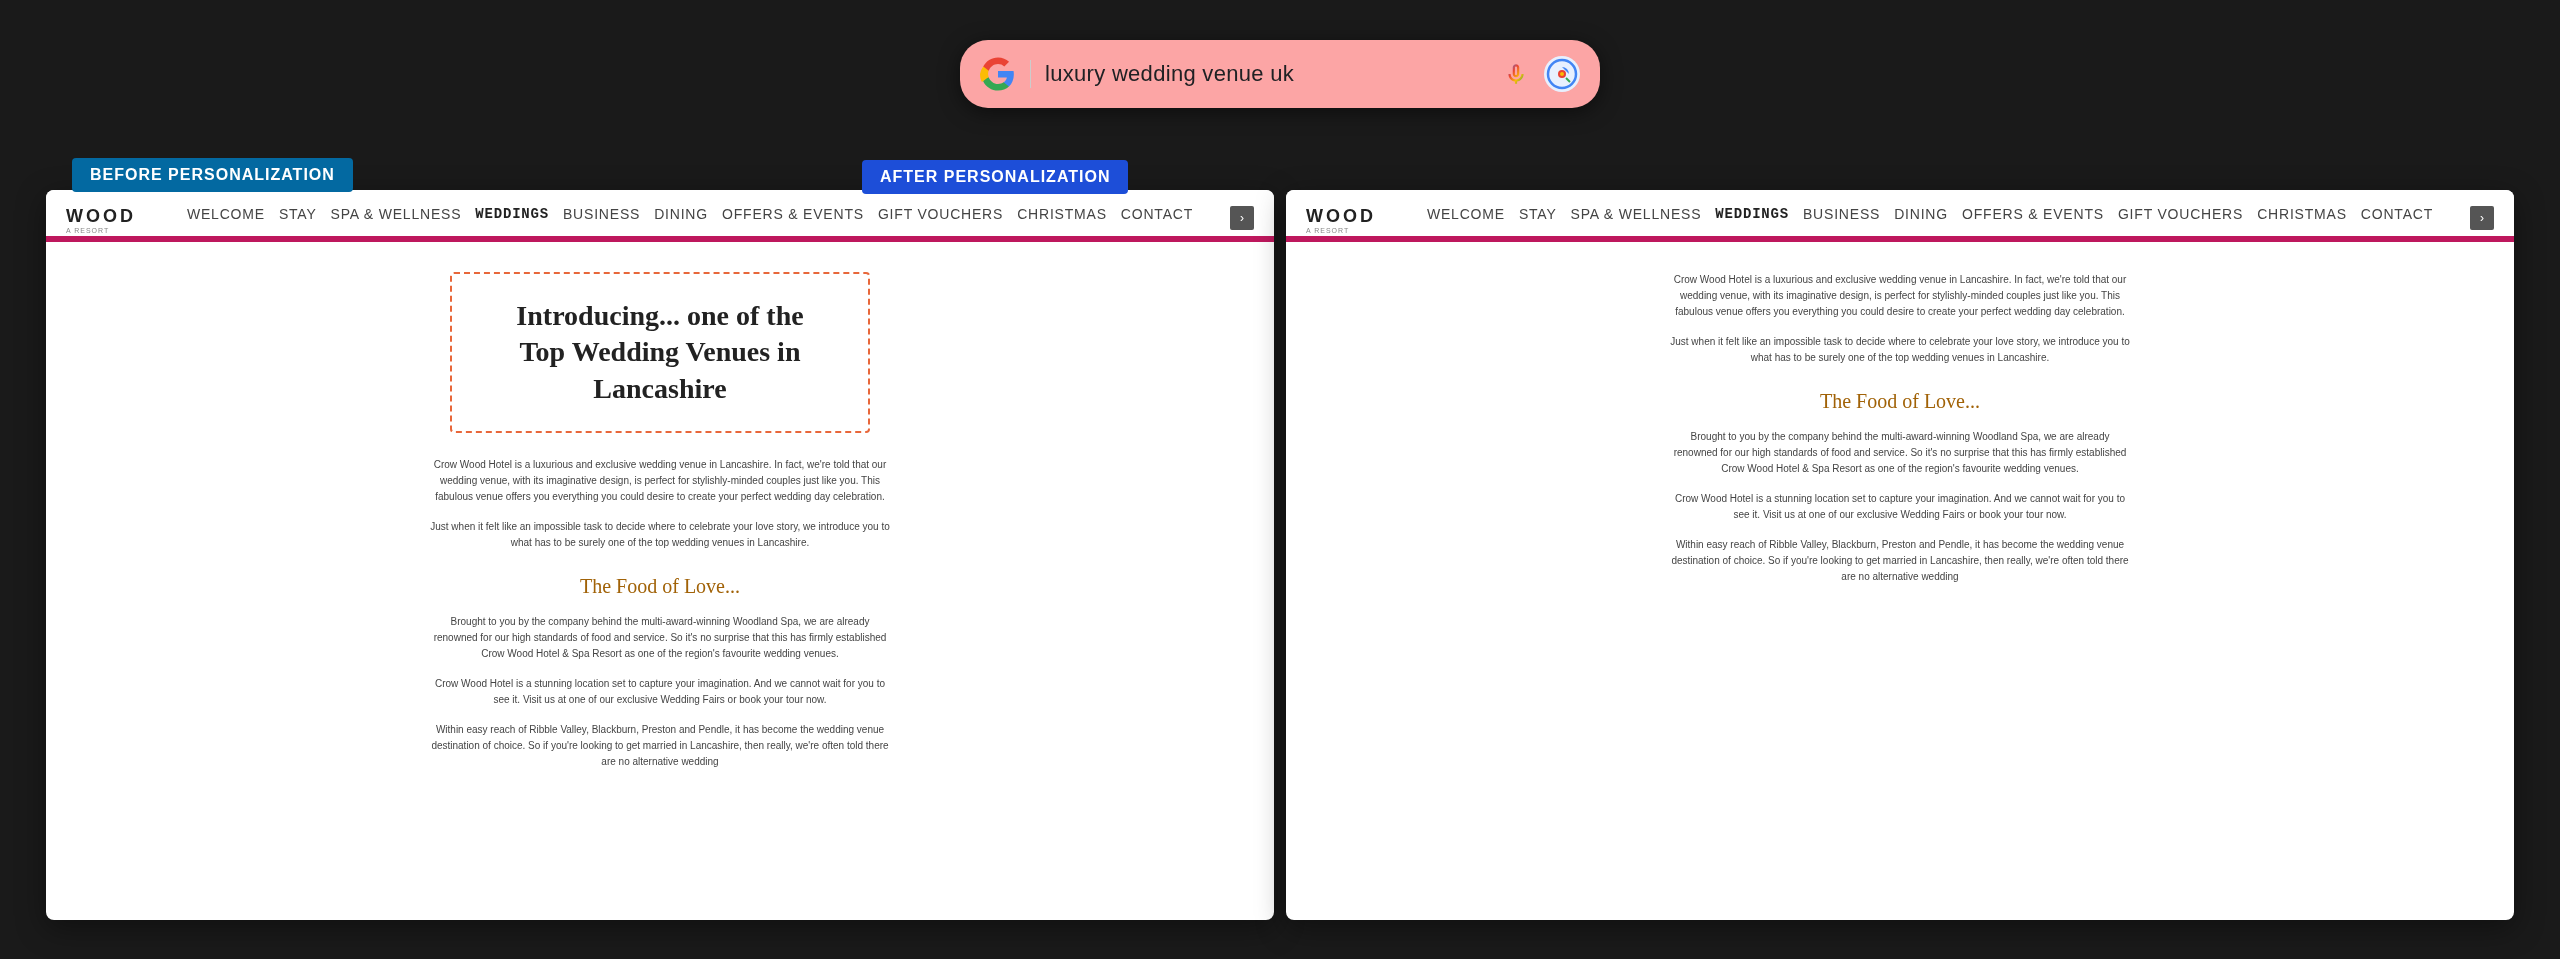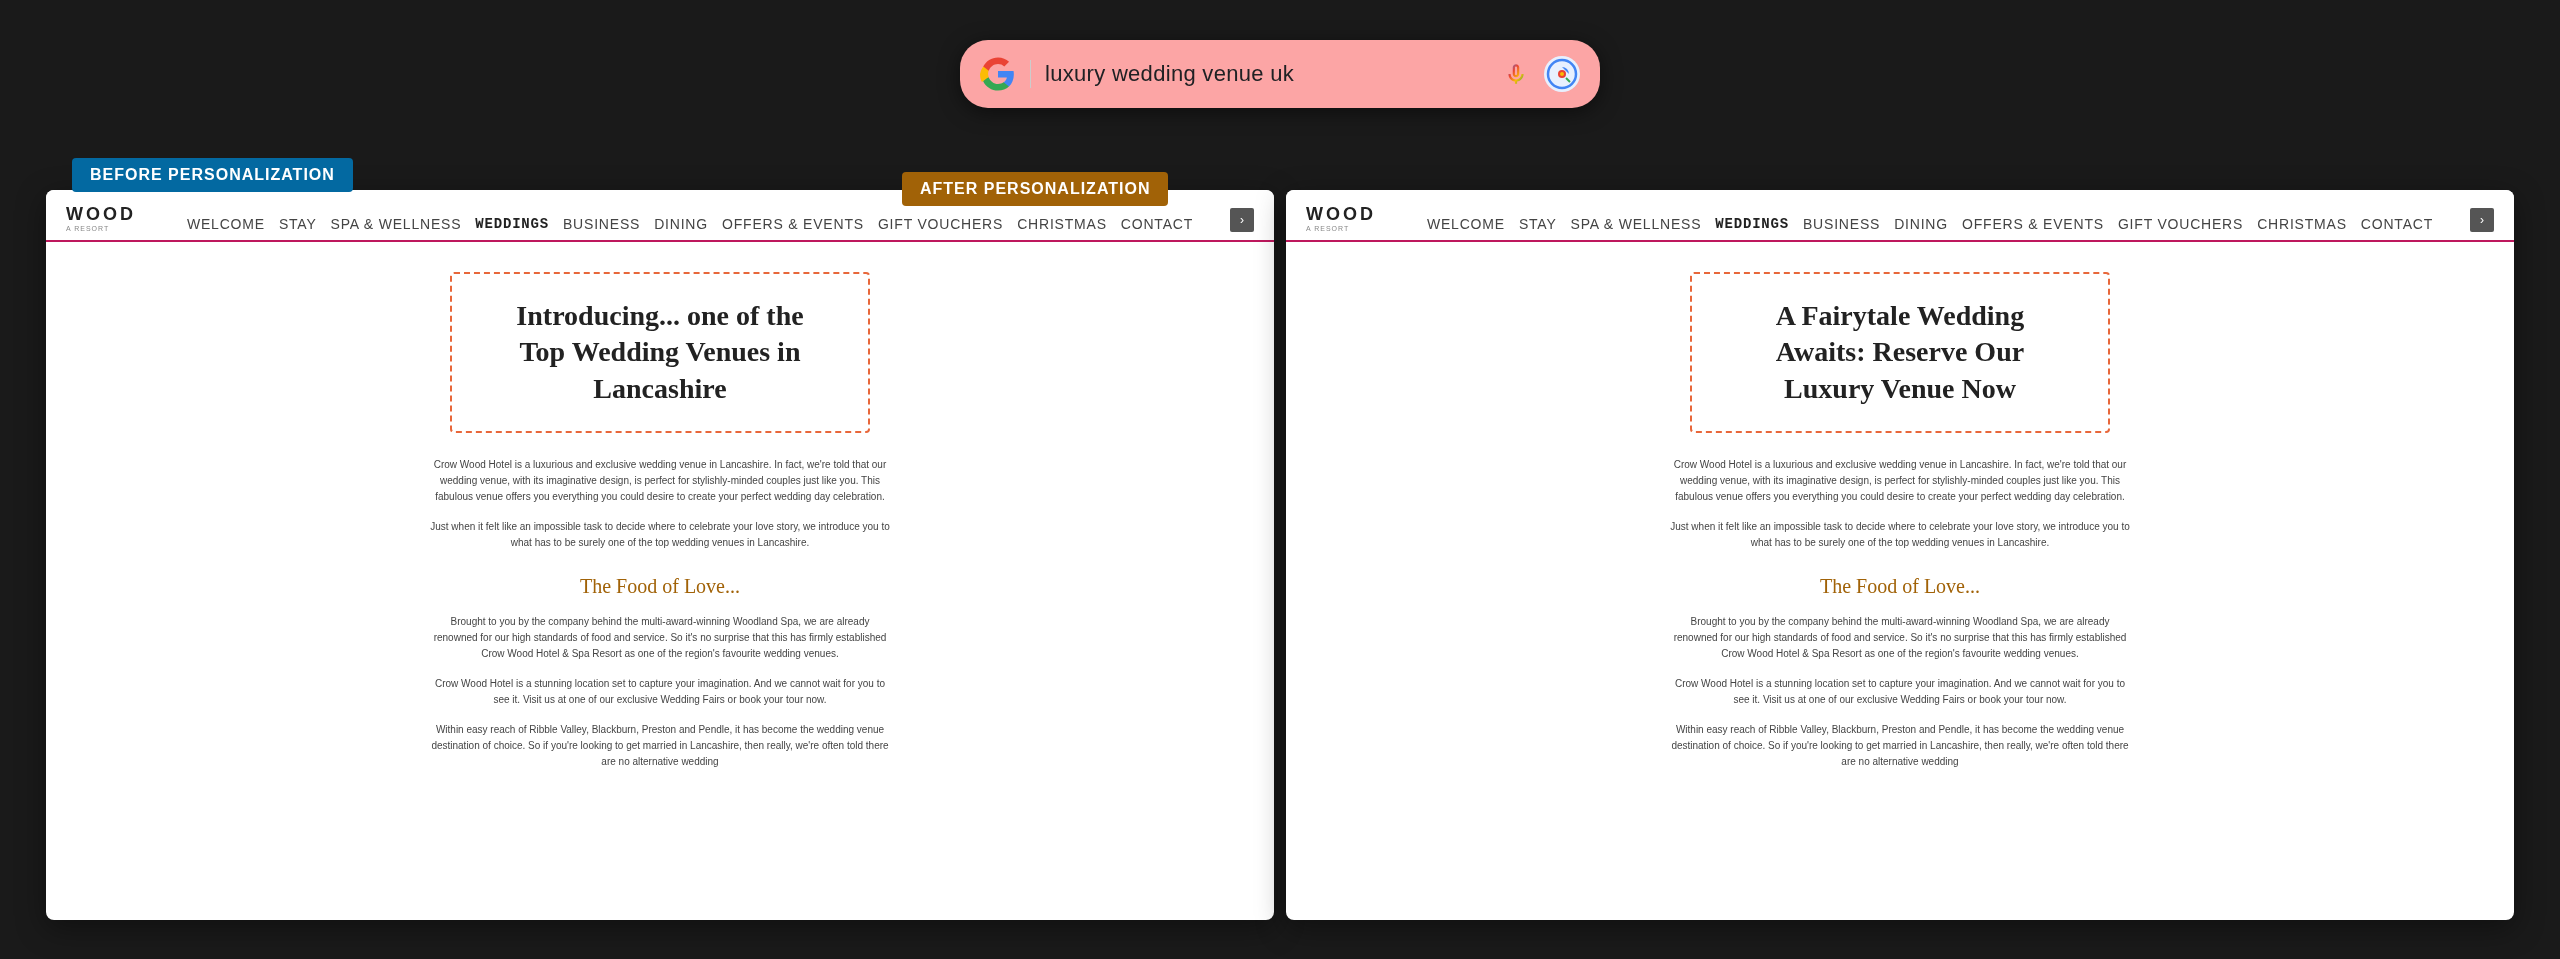--- a/index.html
+++ b/index.html
@@ -88,24 +88,23 @@
       z-index: 200;
     }
 
     .label-before {
       background: #0369a1;
       top: 158px;
       left: 72px;
     }
 
     .label-after {
-      background: #a16207;
-      top: 172px;
+      background: #1d4ed8;
+      top: 160px;
       left: 862px;
-      margin-left: 40px;
     }
 
     
     .panels-container {
       position: absolute;
       top: 190px;
       left: 46px;
       right: 46px;
       display: flex;
       gap: 12px;
@@ -117,25 +116,25 @@
       border-radius: 8px;
       overflow: hidden;
       box-shadow: 0 8px 30px rgba(0,0,0,0.4);
       height: 730px;
       position: relative;
     }
 
     
     .nav-bar {
       background: white;
-      padding: 8px 20px;
-      display: flex;
-      align-items: flex-end;
+      padding: 16px 20px;
+      display: flex;
+      align-items: flex-start;
       height: 52px;
-      border-bottom: 2px solid #be185d;
+      border-bottom: 6px solid #be185d;
       position: relative;
     }
 
     .nav-links {
       display: flex;
       gap: 14px;
       align-items: center;
       flex: 1;
       justify-content: center;
     }
@@ -316,23 +315,20 @@
         <span class="nav-link">DINING</span>
         <span class="nav-link">OFFERS &amp; EVENTS</span>
         <span class="nav-link">GIFT VOUCHERS</span>
         <span class="nav-link">CHRISTMAS</span>
         <span class="nav-link">CONTACT</span>
       </div>
       <div class="nav-scroll-btn">›</div>
     </div>
 
     <div class="main-content">
-      <div class="heading-box">
-        <h1 class="main-heading">A Fairytale Wedding Awaits: Reserve Our Luxury Venue Now</h1>
-      </div>
       <p class="body-text">Crow Wood Hotel is a luxurious and exclusive wedding venue in Lancashire. In fact, we're told that our wedding venue, with its imaginative design, is perfect for stylishly-minded couples just like you. This fabulous venue offers you everything you could desire to create your perfect wedding day celebration.</p>
       <p class="body-text">Just when it felt like an impossible task to decide where to celebrate your love story, we introduce you to what has to be surely one of the top wedding venues in Lancashire.</p>
       <h2 class="section-heading">The Food of Love...</h2>
       <p class="body-text">Brought to you by the company behind the multi-award-winning Woodland Spa, we are already renowned for our high standards of food and service. So it's no surprise that this has firmly established Crow Wood Hotel &amp; Spa Resort as one of the region's favourite wedding venues.</p>
       <p class="body-text">Crow Wood Hotel is a stunning location set to capture your imagination. And we cannot wait for you to see it. Visit us at one of our exclusive Wedding Fairs or book your tour now.</p>
       <p class="body-text">Within easy reach of Ribble Valley, Blackburn, Preston and Pendle, it has become the wedding venue destination of choice. So if you're looking to get married in Lancashire, then really, we're often told there are no alternative wedding</p>
     </div>
   </div>
 
 </div>

